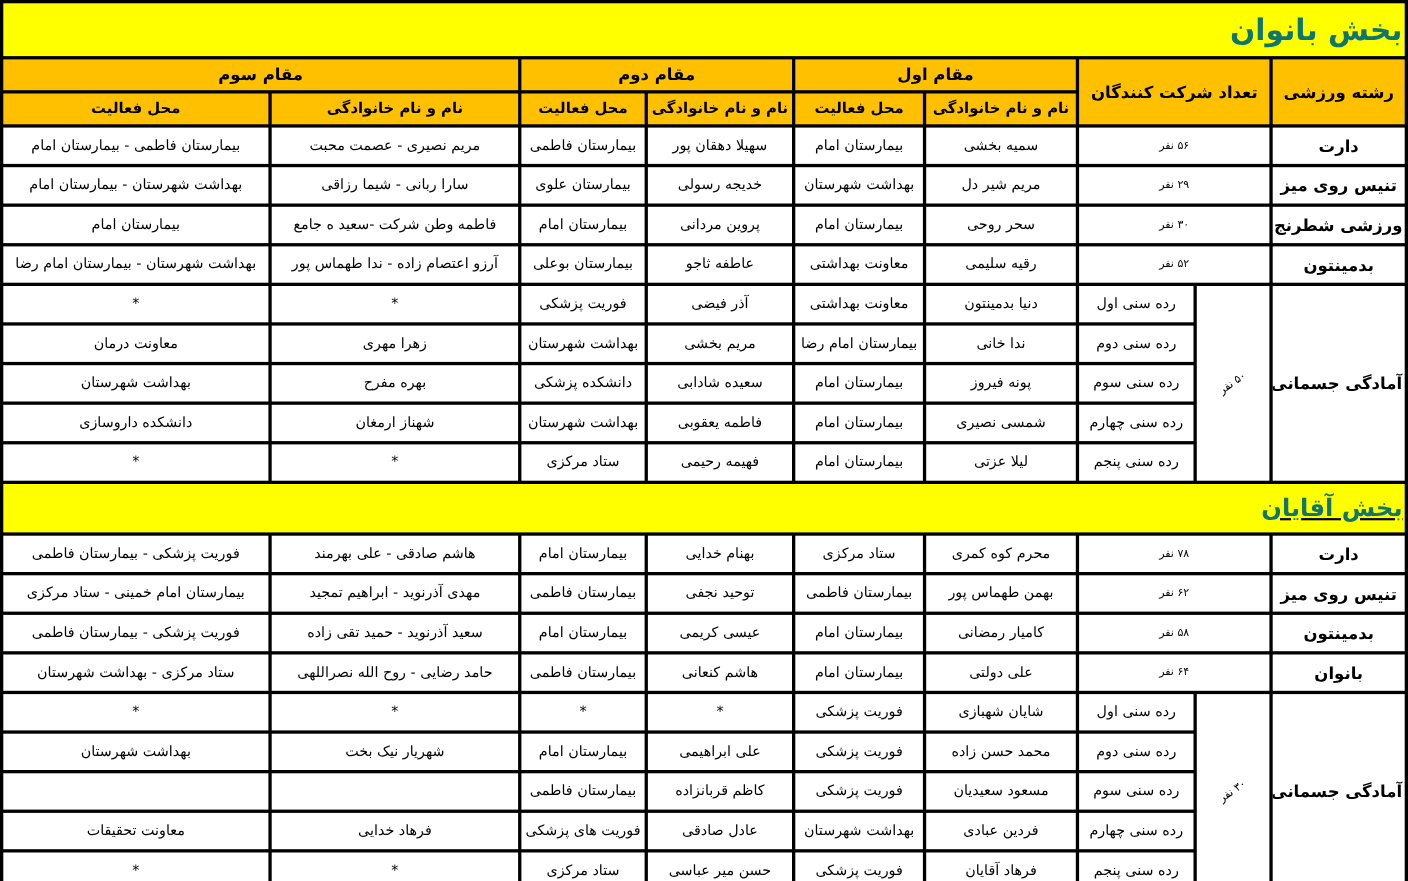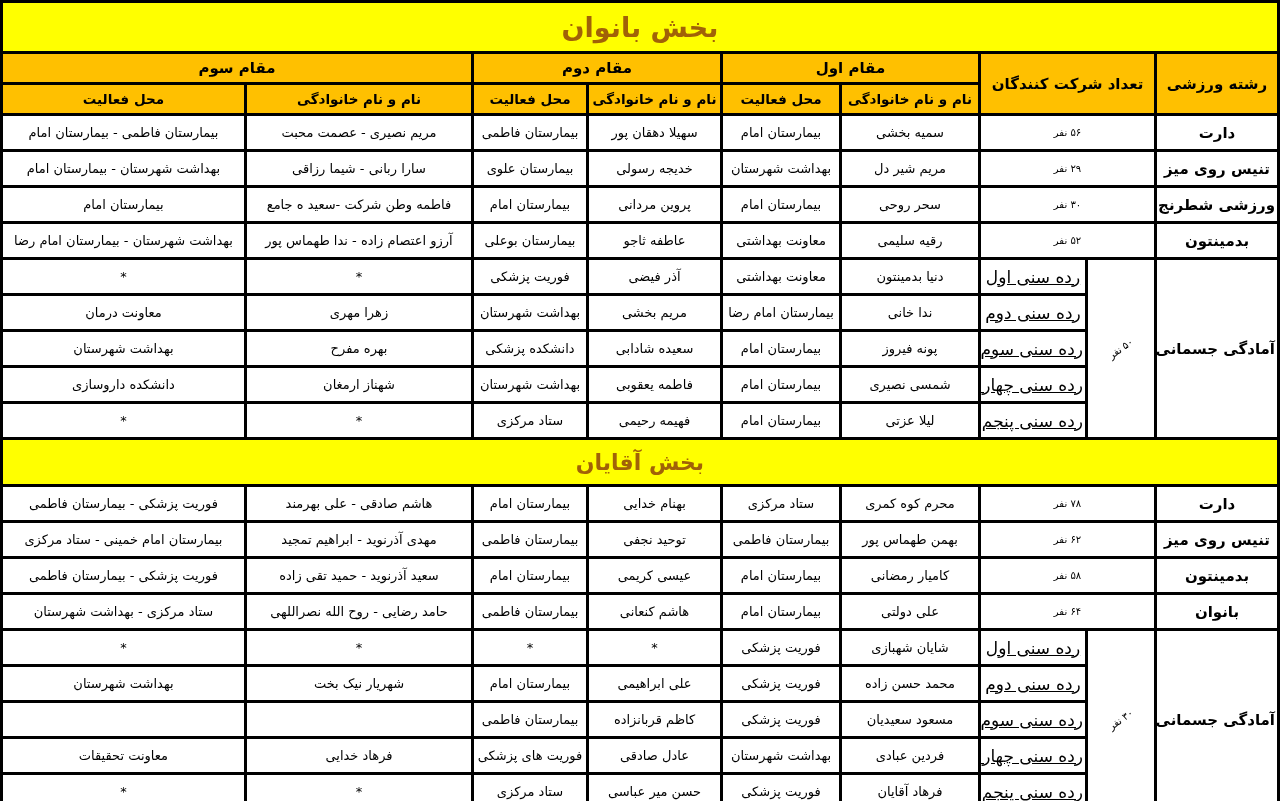--- a/index.html
+++ b/index.html
@@ -1,28 +1,28 @@
 <!DOCTYPE html>
 <html lang="fa" dir="rtl"><head>
 <meta charset="utf-8">
 <style>
   html,body{margin:0;padding:0;background:#000;}
   body{width:1280px;font-family:"DejaVu Sans",sans-serif;}
   table{width:1280px;table-layout:fixed;border-collapse:separate;border-spacing:3px;background:#000;direction:rtl;}
   td{background:#fff;color:#000;text-align:center;vertical-align:middle;font-size:13px;padding:0 2px;overflow:hidden;white-space:nowrap;}
-  tr.title-row td{background:#ffff00;color:#a16207;font-weight:bold;font-size:27px;letter-spacing:1px;}
+  tr.title-row td{background:#ffff00;color:#0f766e;font-weight:bold;font-size:27px;letter-spacing:1px;text-align:right;}
   tr.title-row.men td{font-size:22px;}
   td.hdr{background:#ffc000;font-weight:bold;font-size:15px;}
   td.hdr.sub{font-size:13.5px;}
   td.sport{font-weight:bold;font-size:15px;}
   td.count{font-weight:normal;font-size:10px;}
-  td.age{font-size:17px;text-decoration:underline;}
+  td.age{font-size:13px;}
   .rot{display:inline-block;transform:rotate(-35deg);}
   tr.h-title-w{height:48px;}
-  tr.h-title-m{height:44px;}
+  tr.h-title-m{height:44px;text-decoration:underline;}
   tr.h-hdr{height:28px;}
   tr.h-data{height:33px;}
 </style>
 </head>
 <body>
 
 <table>
   <colgroup>
     <col style="width:120px">
       <col style="width:66px">

